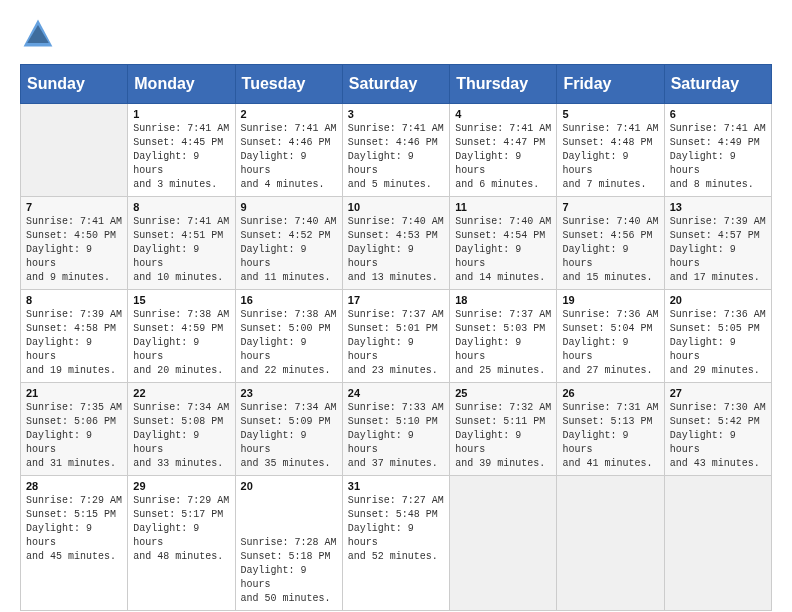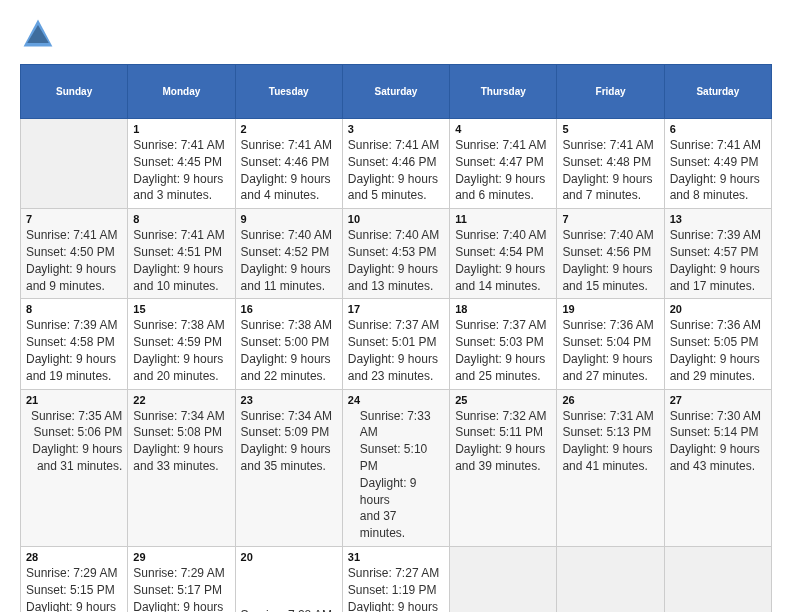--- a/index.html
+++ b/index.html
@@ -54,24 +54,24 @@
       color: #333;
     }
     .calendar {
       width: 100%;
       border-collapse: collapse;
       flex: 1;
     }
     .calendar th {
       background-color: #3a6bb5;
       color: #fff;
-      font-size: 10px;
+      font-size: 16px;
       font-weight: bold;
-      padding: 21px 6px;
-      text-align: center;
+      padding: 10px 6px;
+      text-align: left;
       border: 1px solid #2a5aa0;
     }
     .calendar td {
       border: 1px solid #ccc;
       vertical-align: top;
       padding: 4px 5px;
       font-size: 9.5px;
       color: #333;
       background: #fff;
       width: calc(100% / 7);
@@ -81,23 +81,24 @@
       background: #f7f7f7;
     }
     .day-num {
       font-size: 11px;
       font-weight: bold;
       color: #111;
       display: block;
       margin-bottom: 2px;
     }
     .day-info {
-      font-size: 12px;
+      font-size: 10px;
       color: #333;
       line-height: 1.4;
+      font-family: Liberation Mono, monospace;
     }
     .empty-cell {
       background: #f0f0f0 !important;
     }
   </style>
 </head>
 <body>
 
 <div class="page">
   <div class="header">
@@ -273,42 +274,42 @@
             <span class="day-num">20</span>
             <div class="day-info" style="white-space: pre-line;">Sunrise: 7:36 AM
 Sunset: 5:05 PM
 Daylight: 9 hours
 and 29 minutes.</div>
           </td>
         </tr>
         <tr>
           <td>
             <span class="day-num">21</span>
-            <div class="day-info" style="white-space: pre-line; text-align: right;">Sunrise: 7:35 AM
+            <div class="day-info" style="white-space: pre-line;">Sunrise: 7:35 AM
 Sunset: 5:06 PM
 Daylight: 9 hours
 and 31 minutes.</div>
           </td>
           <td>
             <span class="day-num">22</span>
             <div class="day-info" style="white-space: pre-line;">Sunrise: 7:34 AM
 Sunset: 5:08 PM
 Daylight: 9 hours
 and 33 minutes.</div>
           </td>
           <td>
             <span class="day-num">23</span>
             <div class="day-info" style="white-space: pre-line;">Sunrise: 7:34 AM
 Sunset: 5:09 PM
 Daylight: 9 hours
 and 35 minutes.</div>
           </td>
           <td>
             <span class="day-num">24</span>
-            <div class="day-info" style="white-space: pre-line; margin-left: 12px;">Sunrise: 7:33 AM
+            <div class="day-info" style="white-space: pre-line;">Sunrise: 7:33 AM
 Sunset: 5:10 PM
 Daylight: 9 hours
 and 37 minutes.</div>
           </td>
           <td>
             <span class="day-num">25</span>
             <div class="day-info" style="white-space: pre-line;">Sunrise: 7:32 AM
 Sunset: 5:11 PM
 Daylight: 9 hours
 and 39 minutes.</div>
@@ -316,21 +317,21 @@
           <td>
             <span class="day-num">26</span>
             <div class="day-info" style="white-space: pre-line;">Sunrise: 7:31 AM
 Sunset: 5:13 PM
 Daylight: 9 hours
 and 41 minutes.</div>
           </td>
           <td>
             <span class="day-num">27</span>
             <div class="day-info" style="white-space: pre-line;">Sunrise: 7:30 AM
-Sunset: 5:14 PM
+Sunset: 5:42 PM
 Daylight: 9 hours
 and 43 minutes.</div>
           </td>
         </tr>
         <tr>
           <td>
             <span class="day-num">28</span>
             <div class="day-info" style="white-space: pre-line;">Sunrise: 7:29 AM
 Sunset: 5:15 PM
 Daylight: 9 hours
@@ -346,21 +347,21 @@
           <td>
             <span class="day-num">20</span>
             <div class="day-info" style="white-space: pre-line; margin-top: 44px;">Sunrise: 7:28 AM
 Sunset: 5:18 PM
 Daylight: 9 hours
 and 50 minutes.</div>
           </td>
           <td>
             <span class="day-num">31</span>
             <div class="day-info" style="white-space: pre-line;">Sunrise: 7:27 AM
-Sunset: 1:19 PM
+Sunset: 5:48 PM
 Daylight: 9 hours
 and 52 minutes.</div>
           </td>
           <td class="empty-cell"></td>
           <td class="empty-cell"></td>
           <td class="empty-cell"></td>
         </tr>
       </tbody>
   </table>
 </div>

